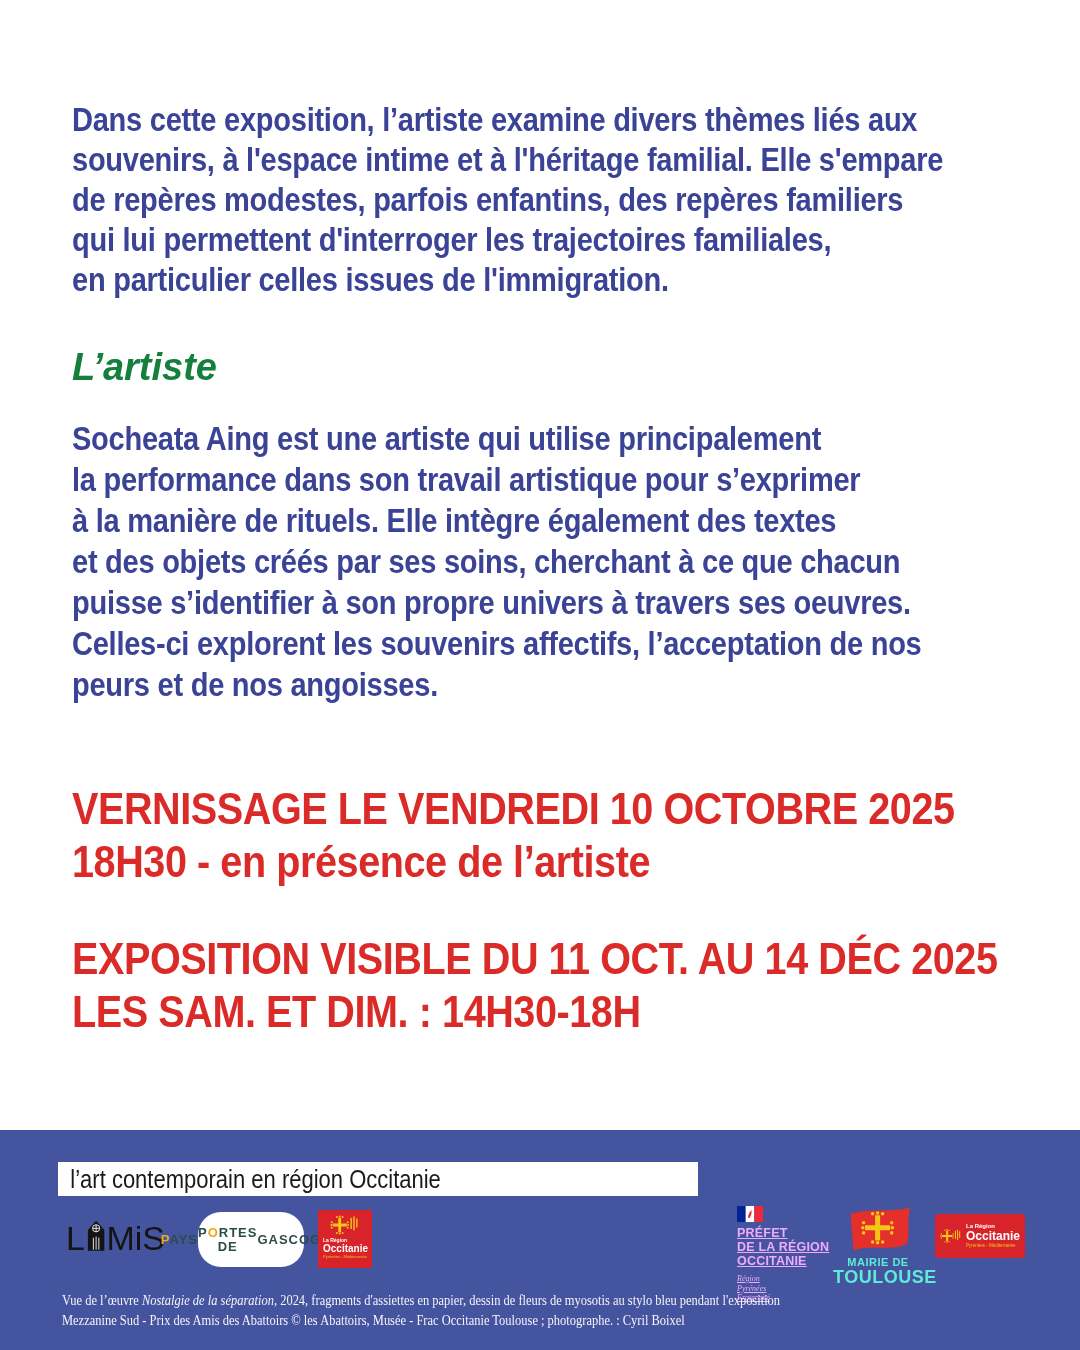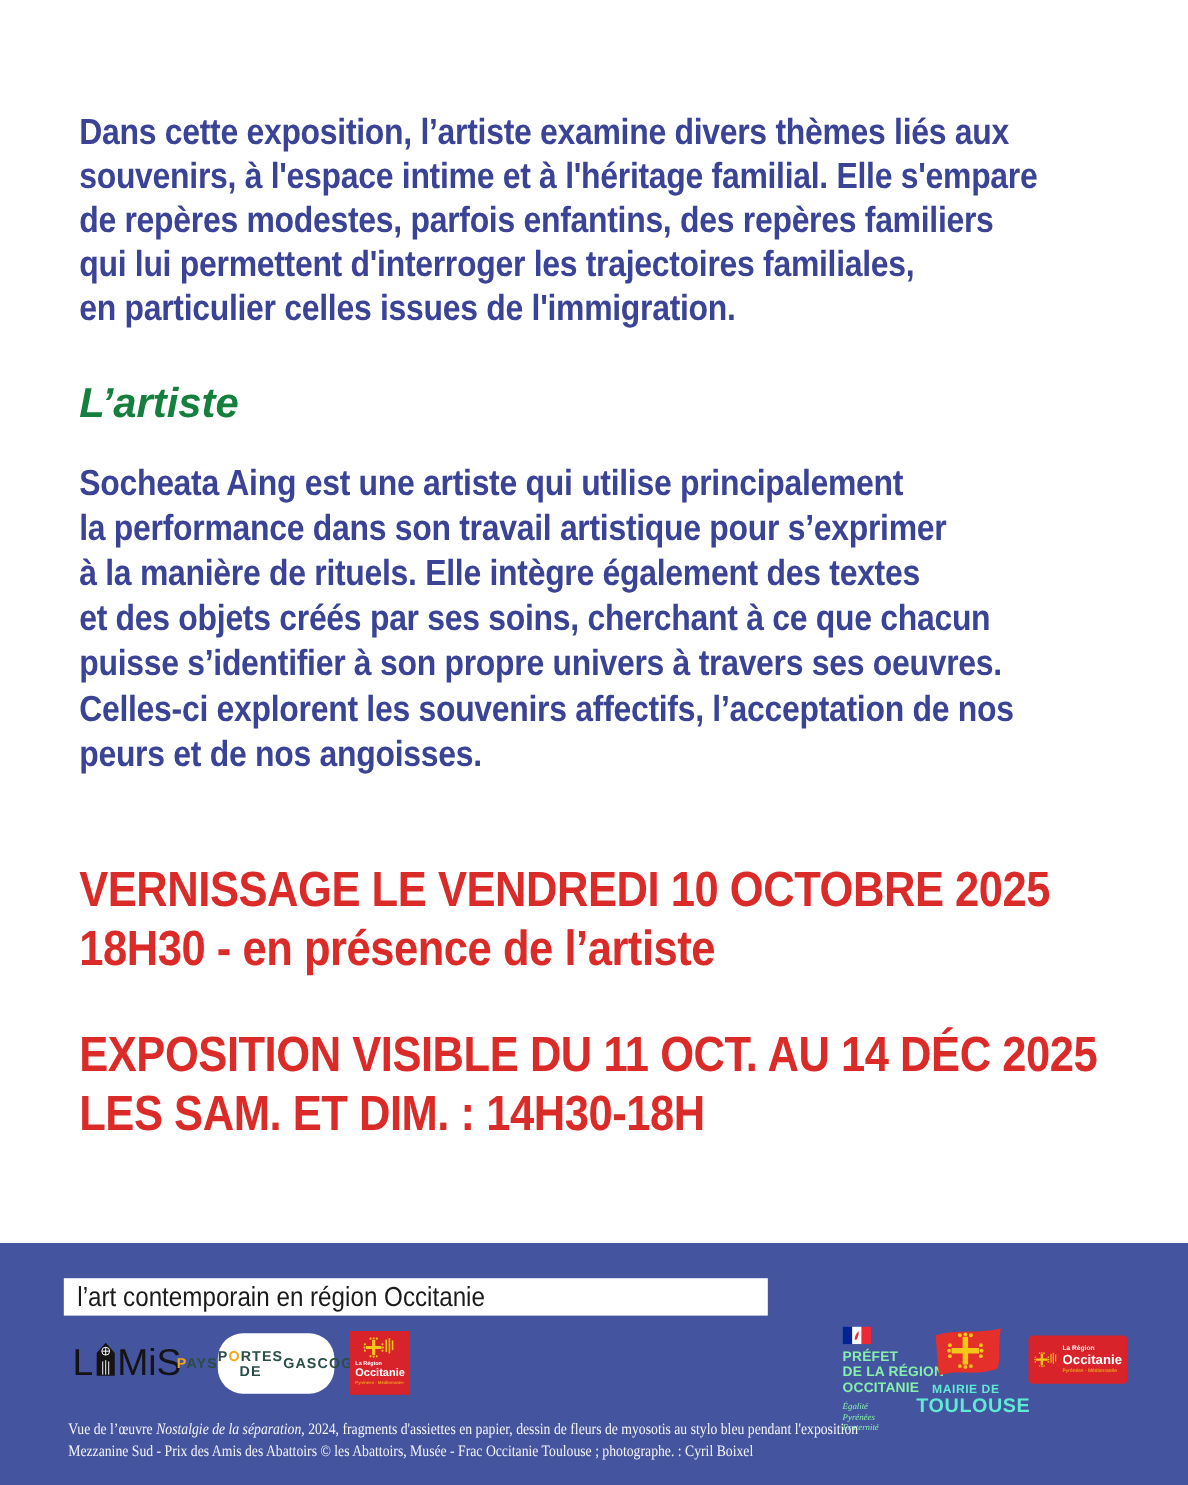--- a/index.html
+++ b/index.html
@@ -68,21 +68,21 @@
   
   .occ-box{
     left:318px;top:80px;width:54px;height:58px;background:#d8232a;
     display:flex;flex-direction:column;align-items:center;justify-content:flex-start;
     padding-top:3px;box-sizing:border-box;
   }
   .occ-box .t1{color:#ffffff;font-size:5px;font-weight:700;line-height:6px;align-self:flex-start;margin-left:5px;}
   .occ-box .t2{color:#ffffff;font-size:10px;font-weight:700;line-height:11px;align-self:flex-start;margin-left:5px;}
   .occ-box .t3{color:#f5c518;font-size:4px;line-height:6px;align-self:flex-start;margin-left:5px;}
   
-  .prefet{left:766px;top:76px;width:120px;color:#86efac;}
+  .prefet{left:737px;top:76px;width:120px;color:#f0abfc;text-decoration:underline;}
   .prefet .flag{display:block;margin-bottom:4px;}
   .prefet .l{font-weight:700;font-size:12.5px;line-height:14px;letter-spacing:0.2px;}
   .prefet .motto{margin-top:6px;font-style:italic;font-size:8px;line-height:9.5px;font-family:"Liberation Serif",serif;}
   
   .toulouse{left:833px;top:76px;width:90px;text-align:center;color:#5eead4;}
   .toulouse .l1{font-weight:700;font-size:11px;line-height:12px;letter-spacing:0.5px;}
   .toulouse .l2{font-weight:700;font-size:18px;line-height:19px;letter-spacing:0.5px;}
   
   .occ-right{
     left:935px;top:84px;width:90px;height:44px;background:#d8232a;border-radius:4px;
@@ -211,21 +211,21 @@
       <svg class="flag" width="26" height="16" viewBox="0 0 26 16">
         <rect x="0" y="0" width="8.7" height="16" fill="#002395"></rect>
         <rect x="8.7" y="0" width="8.6" height="16" fill="#ffffff"></rect>
         <rect x="17.3" y="0" width="8.7" height="16" fill="#ed2939"></rect>
         <path d="M11,12 C11,8 13,6 14.5,4 C15,7 14,10 12.5,12 Z" fill="#ed2939"></path>
       </svg>
       <div class="l">PRÉFET</div>
       <div class="l">DE LA RÉGION</div>
       <div class="l">OCCITANIE</div>
       <div class="motto">
-        <div>Égalité</div>
+        <div>Région</div>
         <div>Pyrénées</div>
         <div>Fraternité</div>
       </div>
     </div>
 
     <div class="logo toulouse">
       <svg width="76" height="46" viewBox="0 0 100 60">
         <path d="M14,10 C40,2 64,9 92,2 C88,22 92,38 88,50 C62,60 42,50 18,58 C16,40 15,26 14,10 Z" fill="#e42f2b"></path>
         <use href="#occross" fill="#f5c518" transform="translate(33,12) scale(0.33)"></use>
       </svg>

